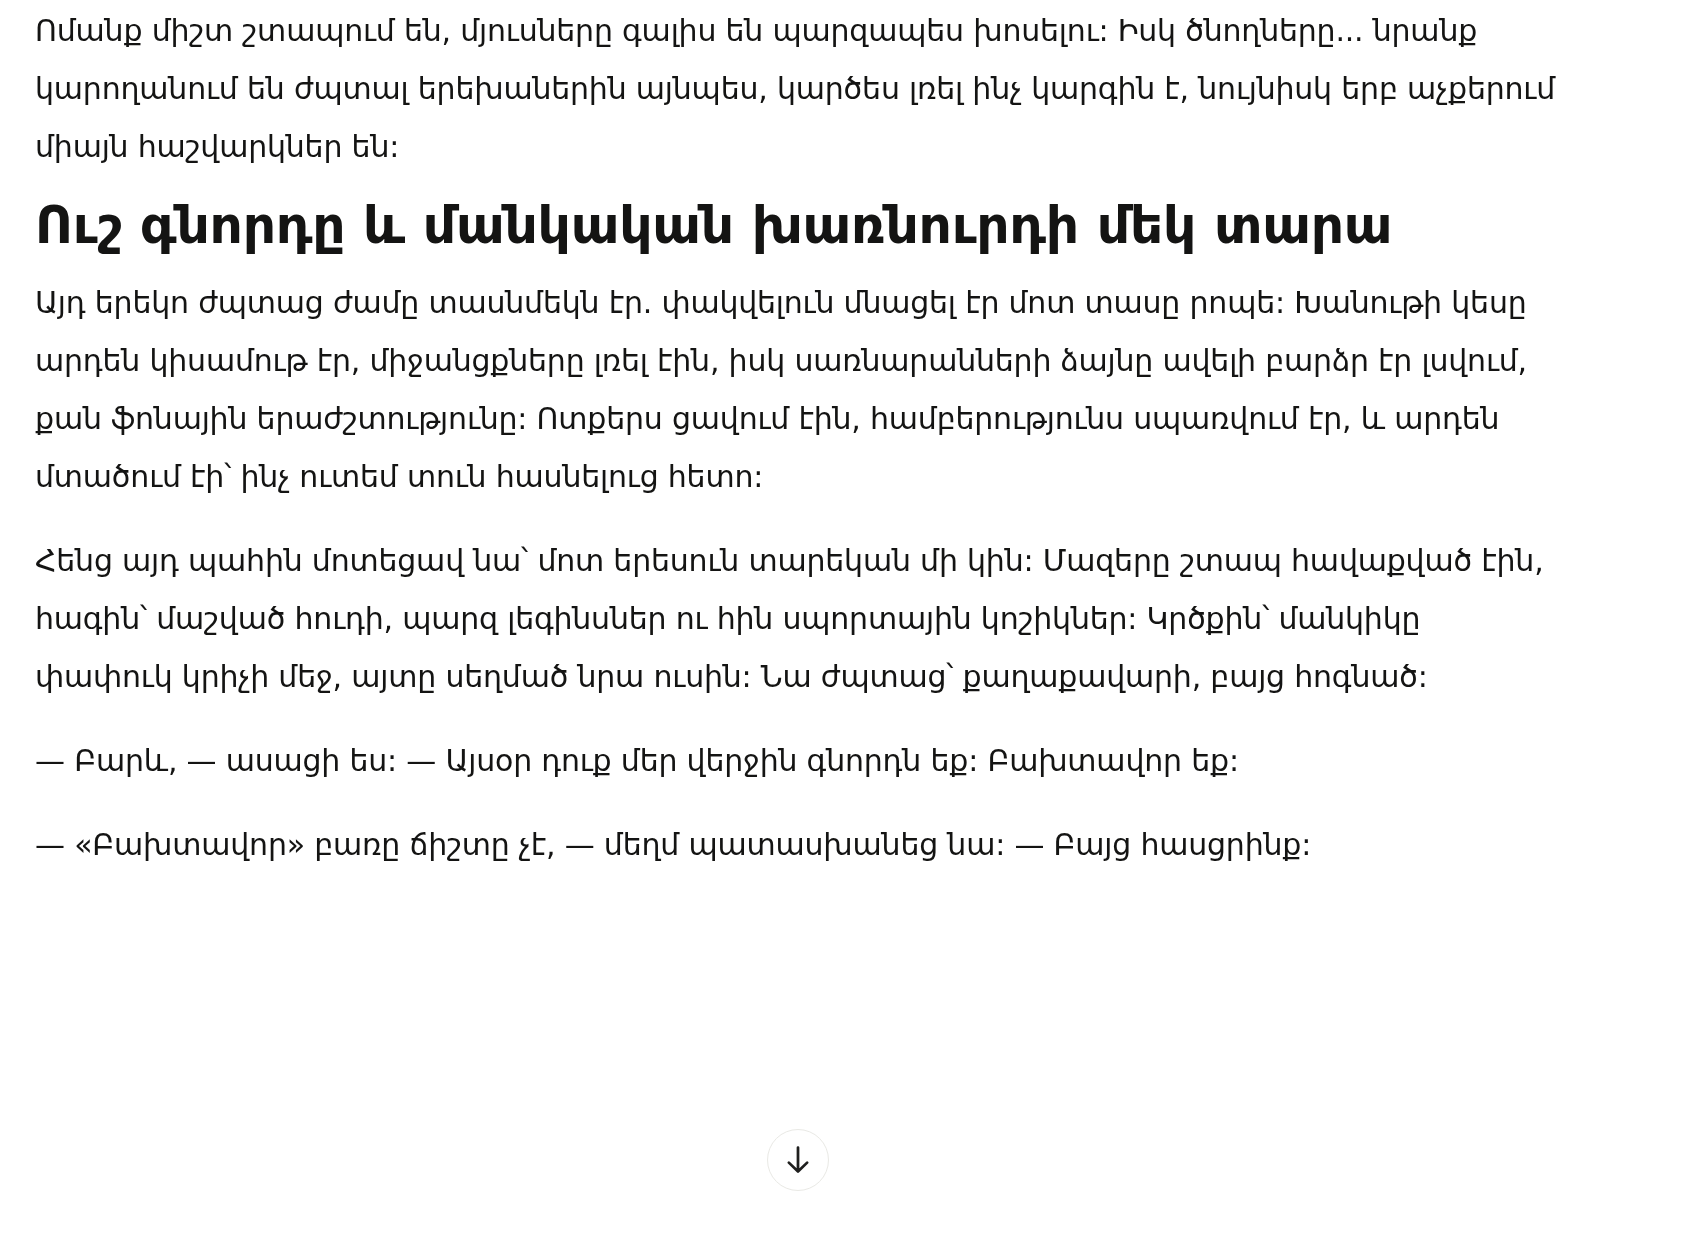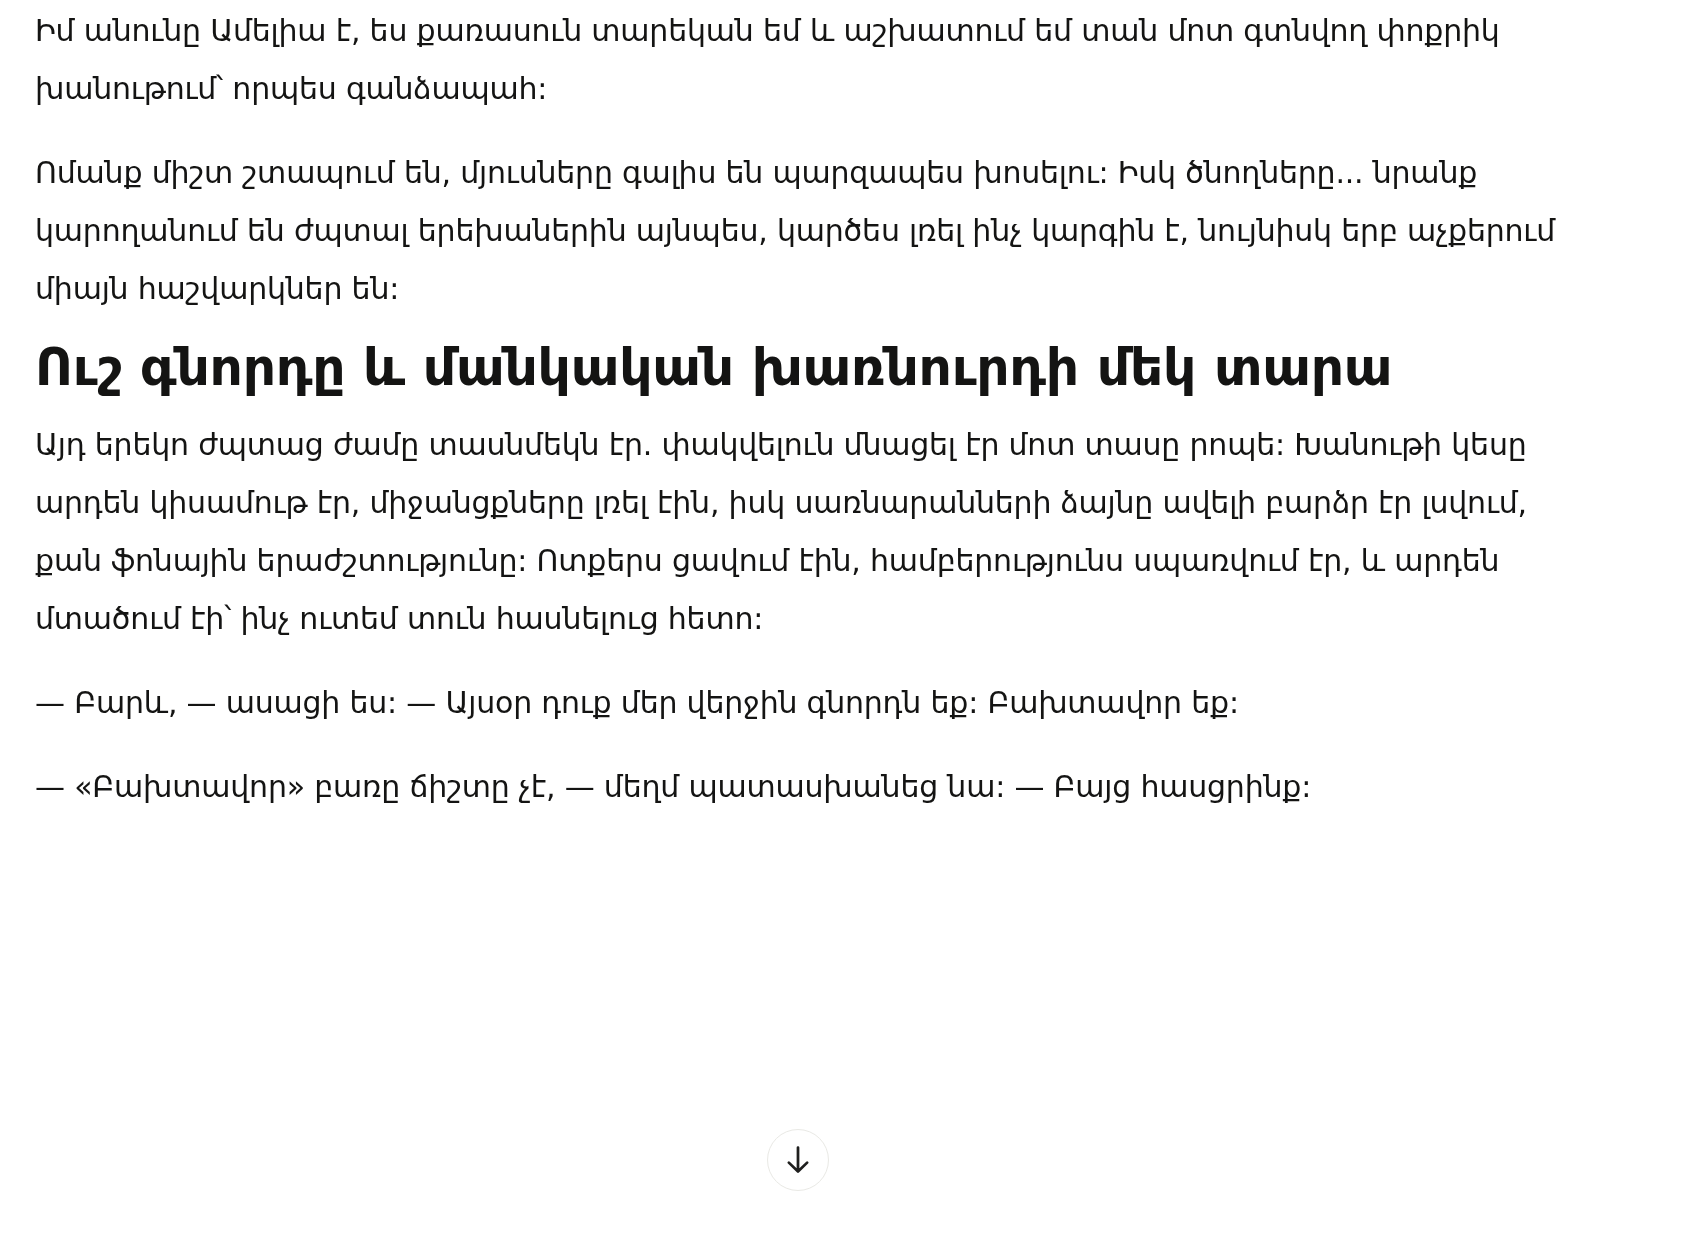--- a/index.html
+++ b/index.html
@@ -54,24 +54,24 @@
     z-index: 10;
   }
   .scroll-btn svg {
     display: block;
   }
 </style>
 </head>
 <body>
 
 <main class="article">
-  <p>Իմ անունը Ամելիա է, ես քառասուն տարեկան եմ և աշխատում եմ տան մոտ գտնվող փոքրիկ խանութում՝ որպես գանձապահ:</p>
   <p>Ոմանք միշտ շտապում են, մյուսները գալիս են պարզապես խոսելու: Իսկ ծնողները... նրանք կարողանում են ժպտալ երեխաներին այնպես, կարծես լռել ինչ կարգին է, նույնիսկ երբ աչքերում միայն հաշվարկներ են:</p>
   <h2>Ուշ գնորդը և մանկական խառնուրդի մեկ տարա</h2>
   <p>Այդ երեկո ժպտաց ժամը տասնմեկն էր. փակվելուն մնացել էր մոտ տասը րոպե: Խանութի կեսը արդեն կիսամութ էր, միջանցքները լռել էին, իսկ սառնարանների ձայնը ավելի բարձր էր լսվում, քան ֆոնային երաժշտությունը: Ոտքերս ցավում էին, համբերությունս սպառվում էր, և արդեն մտածում էի՝ ինչ ուտեմ տուն հասնելուց հետո:</p>
+  <p>Հենց այդ պահին մոտեցավ նա՝ մոտ երեսուն տարեկան մի կին: Մազերը շտապ հավաքված էին, հագին՝ մաշված հուդի, պարզ լեգինսներ ու հին սպորտային կոշիկներ: Կրծքին՝ մանկիկը փափուկ կրիչի մեջ, այտը սեղմած նրա ուսին: Նա ժպտաց՝ քաղաքավարի, բայց հոգնած:</p>
   <p>— Բարև, — ասացի ես: — Այսօր դուք մեր վերջին գնորդն եք: Բախտավոր եք:</p>
   <p>— «Բախտավոր» բառը ճիշտը չէ, — մեղմ պատասխանեց նա: — Բայց հասցրինք:</p>
 </main>
 
 <button class="scroll-btn" aria-label="scroll to bottom">
   <span>
     <svg width="32" height="34" viewBox="0 0 24 26" fill="none">
       <path d="M12 3.5 V 21.5 M5 15 L 12 21.8 L 19 15" stroke="#1f1f1e" stroke-width="2.1" fill="none" stroke-linecap="round" stroke-linejoin="round"></path>
     </svg>
   </span>

